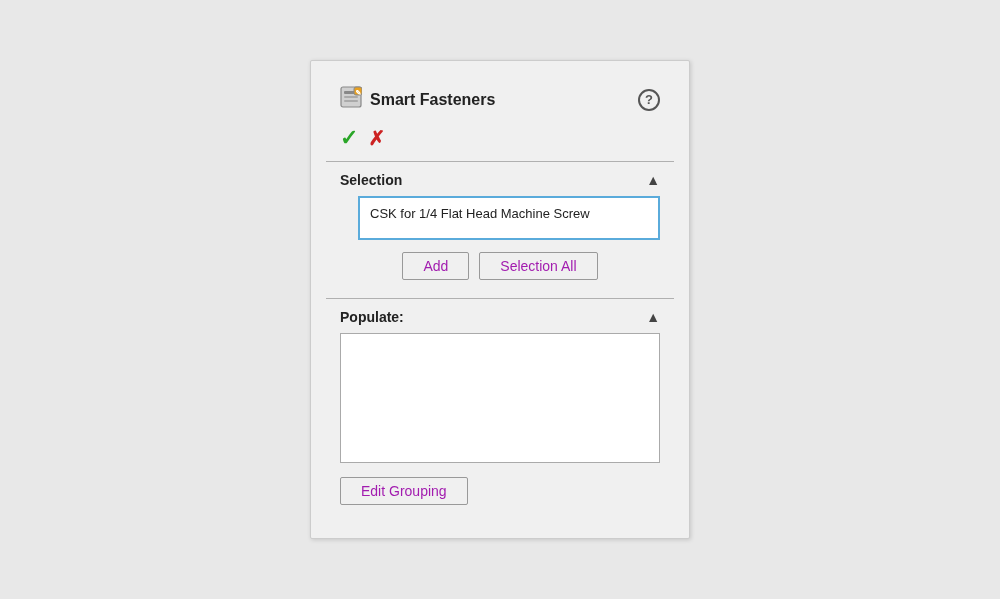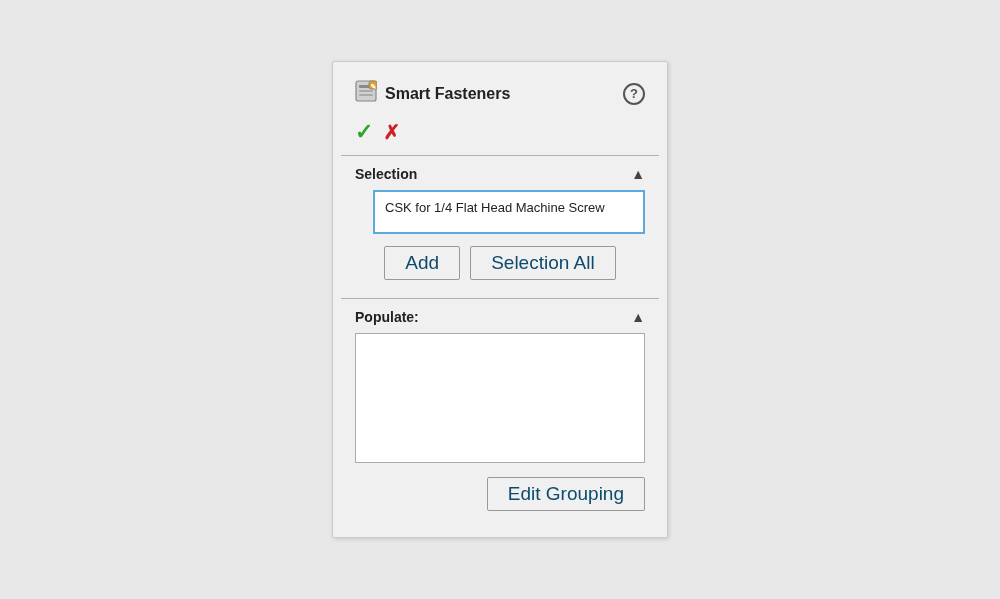--- a/index.html
+++ b/index.html
@@ -13,24 +13,24 @@
       font-family: Arial, sans-serif;
       width: 1000px;
       height: 599px;
       display: flex;
       align-items: center;
       justify-content: center;
     }
 
     .panel {
       background-color: #f0f0f0;
-      width: 336px;
+      width: 380px;
       border: 1px solid #ccc;
       border-radius: 2px;
-      padding: 8px;
+      padding: 15px;
       box-shadow: 1px 1px 4px rgba(0,0,0,0.15);
     }
 
     .panel-header {
       display: flex;
       align-items: center;
       justify-content: space-between;
       padding: 10px 14px 8px 14px;
       background-color: #f0f0f0;
     }
@@ -131,36 +131,36 @@
       display: flex;
       justify-content: center;
       gap: 10px;
       padding: 2px 0 6px 0;
     }
 
     .btn {
       background-color: #f0f0f0;
       border: 1px solid #999;
       padding: 5px 20px;
-      font-size: 19px;
-      cursor: pointer;
-      color: #0c4a6e;
+      font-size: 14px;
+      cursor: pointer;
+      color: #a21caf;
       border-radius: 2px;
     }
 
     .results-box {
       border: 1px solid #aaa;
       background-color: #ffffff;
       min-height: 130px;
       margin-bottom: 10px;
     }
 
     .edit-grouping-row {
       display: flex;
-      justify-content: flex-end;
+      justify-content: flex-start;
       padding: 4px 0 6px 0;
     }
   </style>
 </head>
 <body>
 
 <div class="panel">
 
   <div class="panel-header">
     <div class="panel-title-area">

